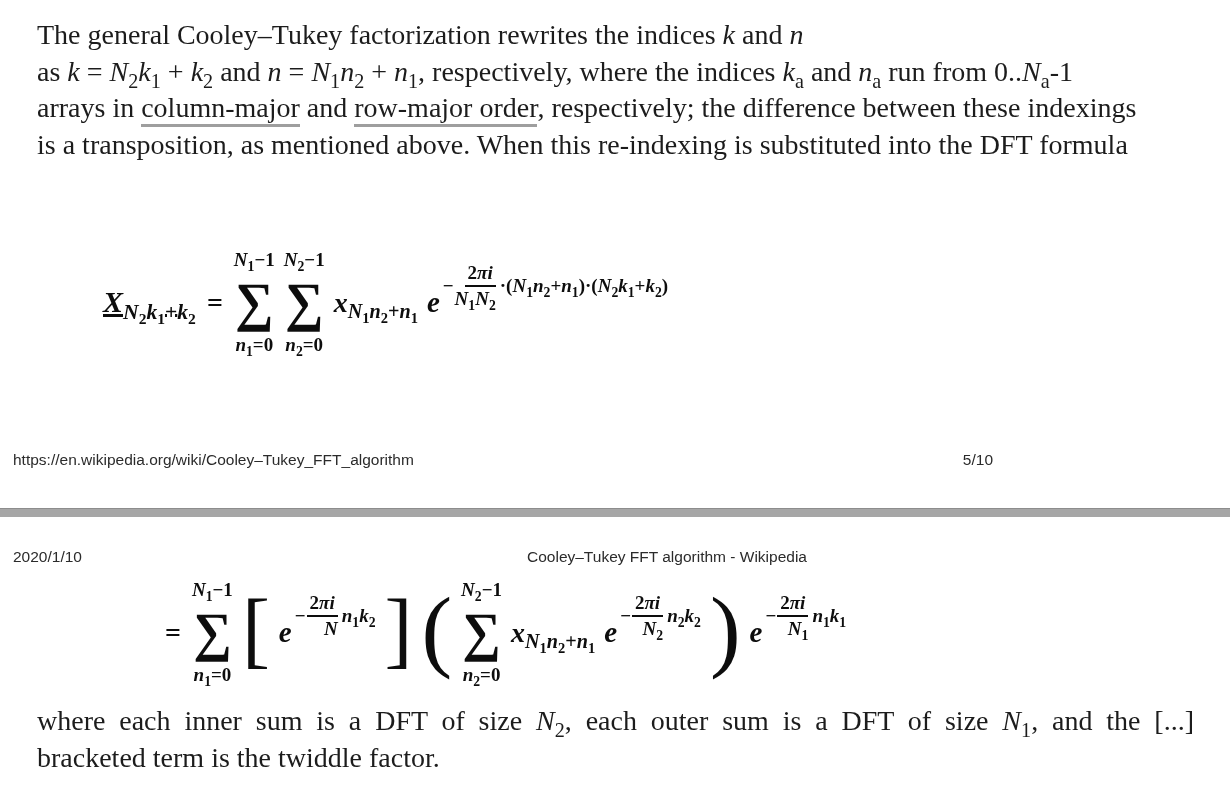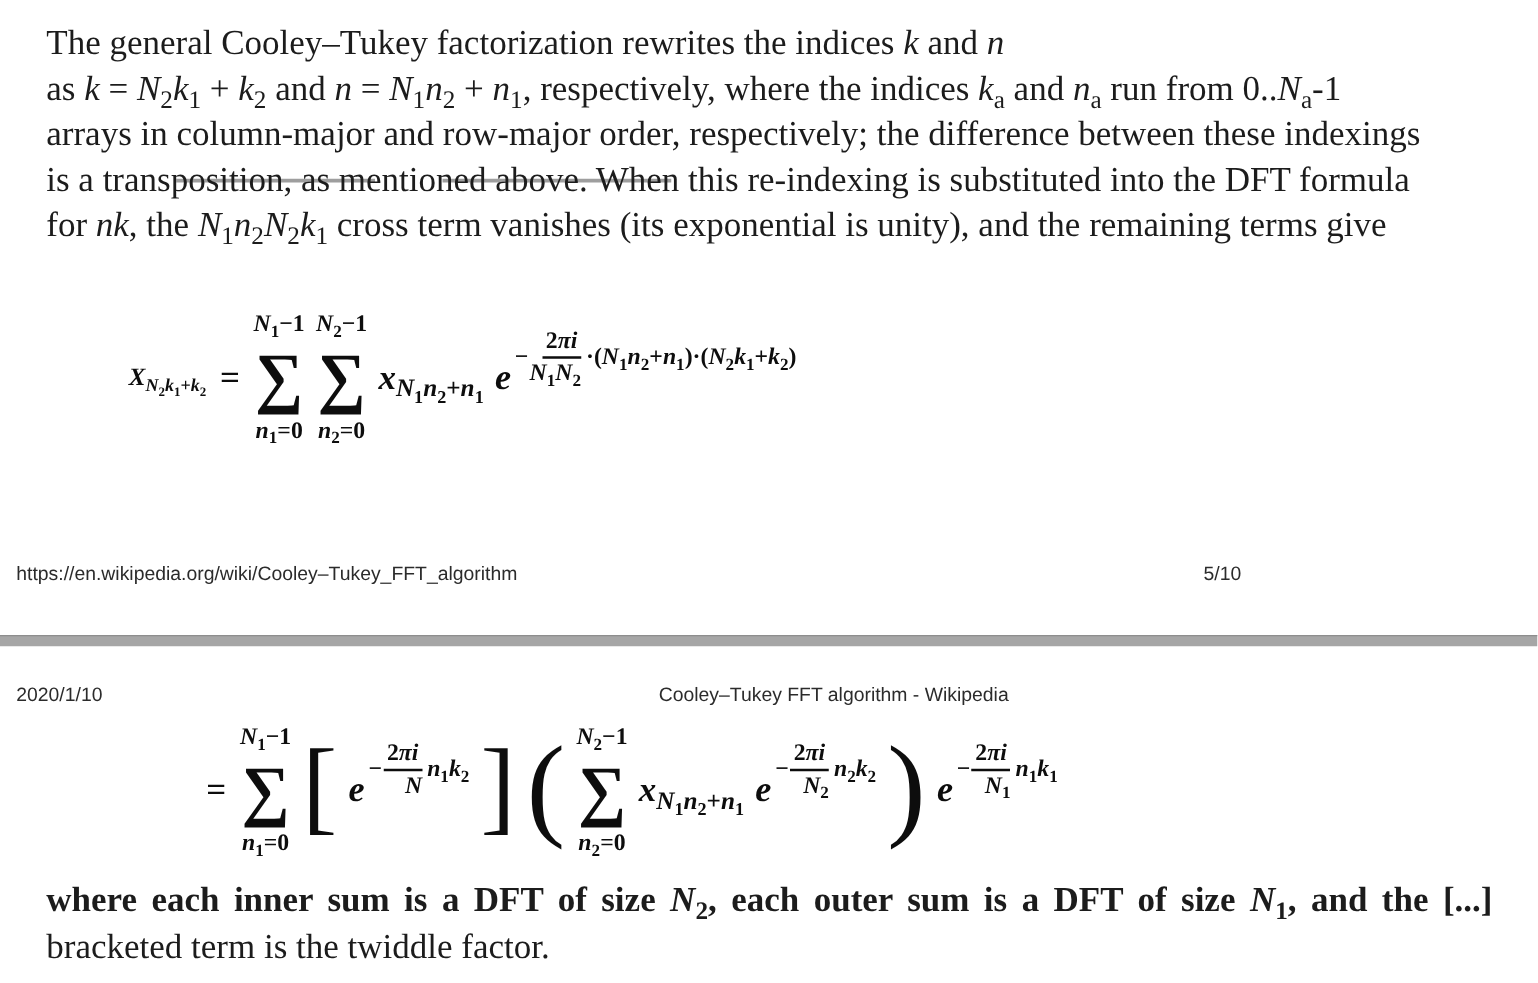--- a/index.html
+++ b/index.html
@@ -6,41 +6,41 @@
   html, body { margin:0; padding:0; width:1230px; height:786px; background:#ffffff; overflow:hidden; }
   .canvas { position:relative; width:1018px; height:786px;
             font-family:"Liberation Serif","DejaVu Serif",serif;
             color:var(--text,#1c1c1c); }
 
   
   .para { position:absolute; }
   #para5 { left:37px; top:17px; width:1165px; font-size:28px; line-height:36.6px; }
   #para6 { left:37px; top:702px; width:1157px; font-size:28px; line-height:37px; }
   .pline { white-space:nowrap; }
-  .justify { text-align:justify; text-align-last:justify; white-space:normal;font-weight:bold; }
+  .justify { text-align:justify; text-align-last:justify; white-space:normal; }
   .pline b { font-weight:normal; }
   sub { font-size:0.72em; line-height:0; }
-  .ulink { border-bottom:3px solid var(--link_underline,#9e9e9e); padding-bottom:20px; cursor:pointer; }
+  .ulink { border-bottom:3px solid var(--link_underline,#9e9e9e); padding-bottom:1px; cursor:pointer; }
 
   
   .meta { font-family:Liberation Sans, sans-serif; font-size:15.5px; color:var(--meta_text,#2b2b2b); }
   .footer-row { position:absolute; left:13px; right:25px; top:451px; display:flex; justify-content:space-between; }
   .hdr-date  { position:absolute; left:13px;  top:548px; }
   .hdr-title { position:absolute; left:527px; top:548px; }
 
   
   .divider { position:absolute; left:0; top:508px; width:1230px; height:8px;
              background:var(--divider,#a6a6a6); border-top:1px solid #8d8d8d; }
 
   
   .formula { position:absolute; display:flex; align-items:center; gap:9px;
              font-weight:bold; color:#0d0d0d; font-size:28px; }
   .f1 { left:103px; top:250px; }
   .f2 { left:163px; top:580px; }
-  .lhs { font-size:20px; }
+  .lhs { font-size:30px;text-decoration:underline; }
   .eq  { padding:0 2px; }
   .sum { display:flex; flex-direction:column; align-items:center; line-height:1; gap:11px; }
   .sigma { font-size:54px; line-height:0.8; font-weight:bold; }
   .lim { font-size:19px; line-height:1.05; }
   .eterm { display:flex; align-items:center; }
   .ebase { font-size:29px; line-height:1; }
   .exp { display:inline-flex; align-items:center; gap:1px; font-size:19px; line-height:1;
          transform:translateY(-17px); margin-left:3px; }
   .frac { display:inline-flex; flex-direction:column; align-items:flex-end; line-height:1.05; }
   .frac .num { padding:0 3px 2px; border-bottom:2px solid currentColor; }
@@ -56,21 +56,20 @@
 
   <section>
 
     <div class="para" id="para5">
       <div class="pline">The general Cooley–Tukey factorization rewrites the indices <i>k</i> and <i>n</i></div>
       <div class="pline">as <b><i>k</i> = <i>N</i><sub>2</sub><i>k</i><sub>1</sub> + <i>k</i><sub>2</sub></b> and <b><i>n</i> = <i>N</i><sub>1</sub><i>n</i><sub>2</sub> + <i>n</i><sub>1</sub></b>, respectively, where the indices <i>k</i><sub>a</sub> and <i>n</i><sub>a</sub> run from 0..<i>N</i><sub>a</sub>-1</div>
       <div class="pline">
         <span>arrays in </span><span class="ulink">column-major</span><span> and </span><span class="ulink">row-major order</span><span>, respectively; the difference between these indexings</span>
       </div>
       <div class="pline">is a transposition, as mentioned above. When this re-indexing is substituted into the DFT formula</div>
-      <div class="pline">for <i>nk</i>, the <b><i>N</i><sub>1</sub><i>n</i><sub>2</sub><i>N</i><sub>2</sub><i>k</i><sub>1</sub></b> cross term vanishes (its exponential is unity), and the remaining terms give</div>
     </div>
 
     <div class="formula f1">
       <span class="lhs"><i>X</i><sub><i>N</i><sub>2</sub><i>k</i><sub>1</sub>+<i>k</i><sub>2</sub></sub></span>
       <span class="eq">=</span>
       <span class="sum">
         <span class="lim"><i>N</i><sub>1</sub>−1</span>
         <span class="sigma">∑</span>
         <span class="lim"><i>n</i><sub>1</sub>=0</span>
       </span>

